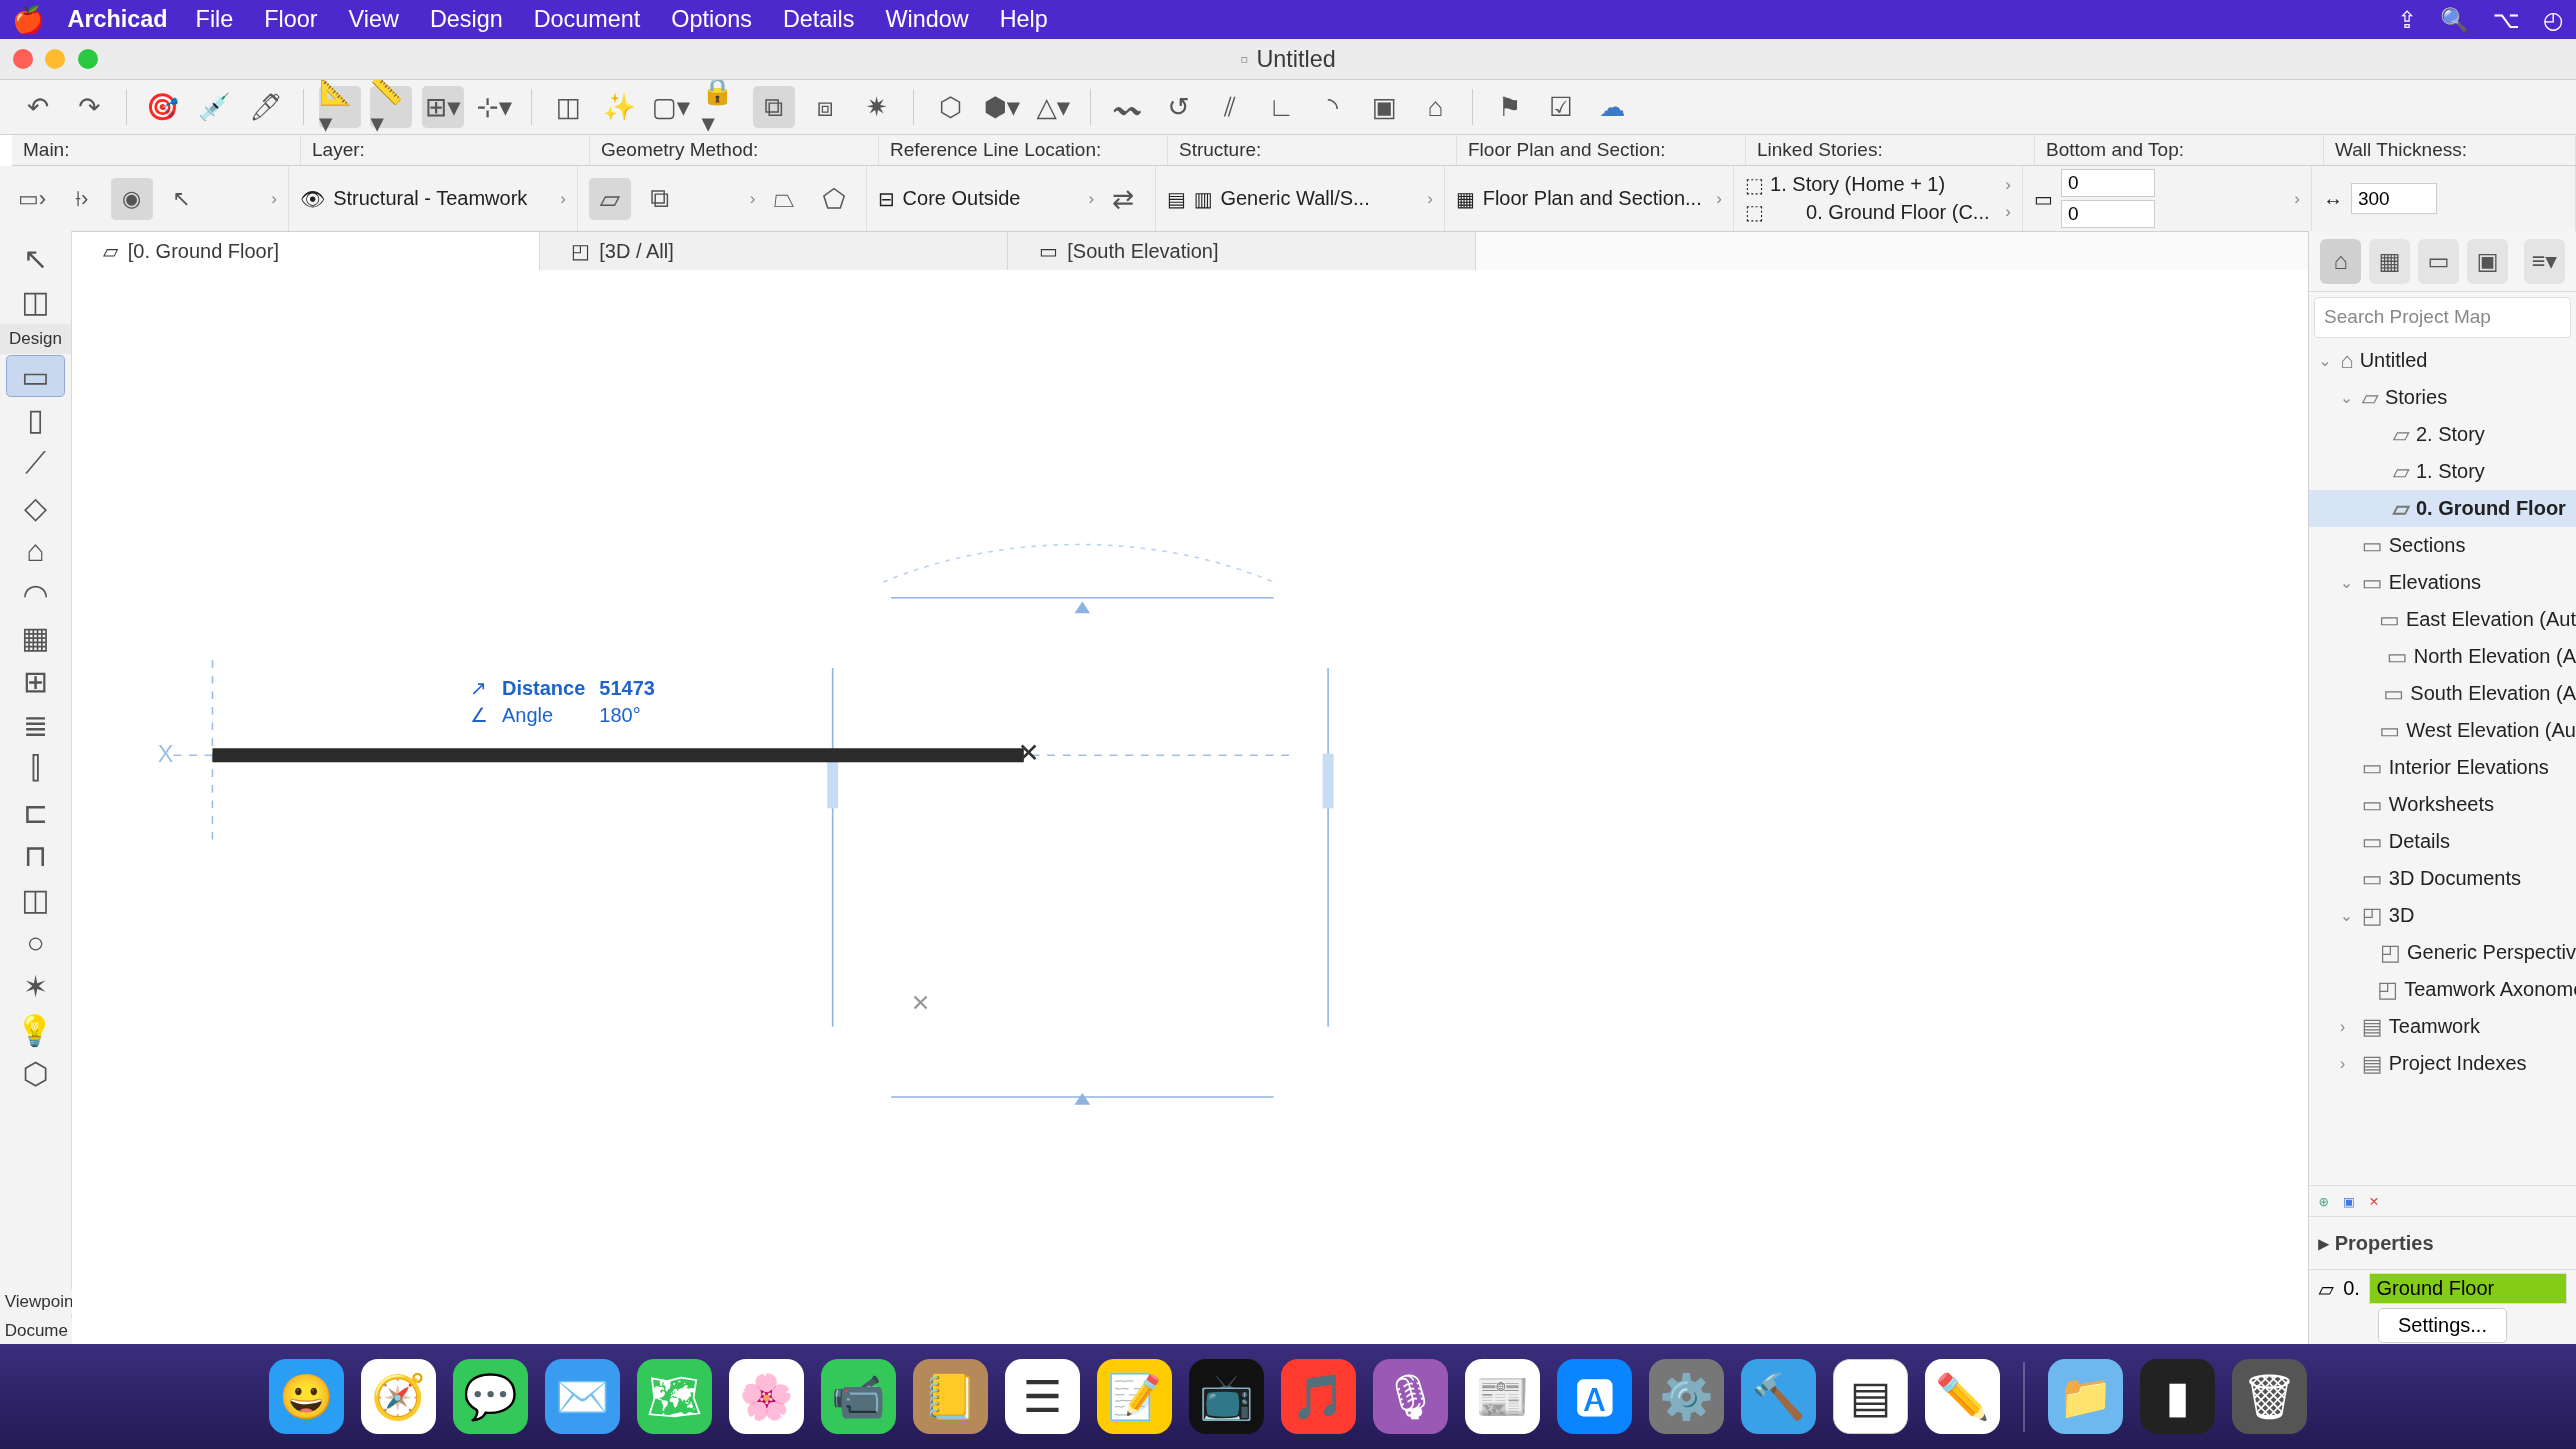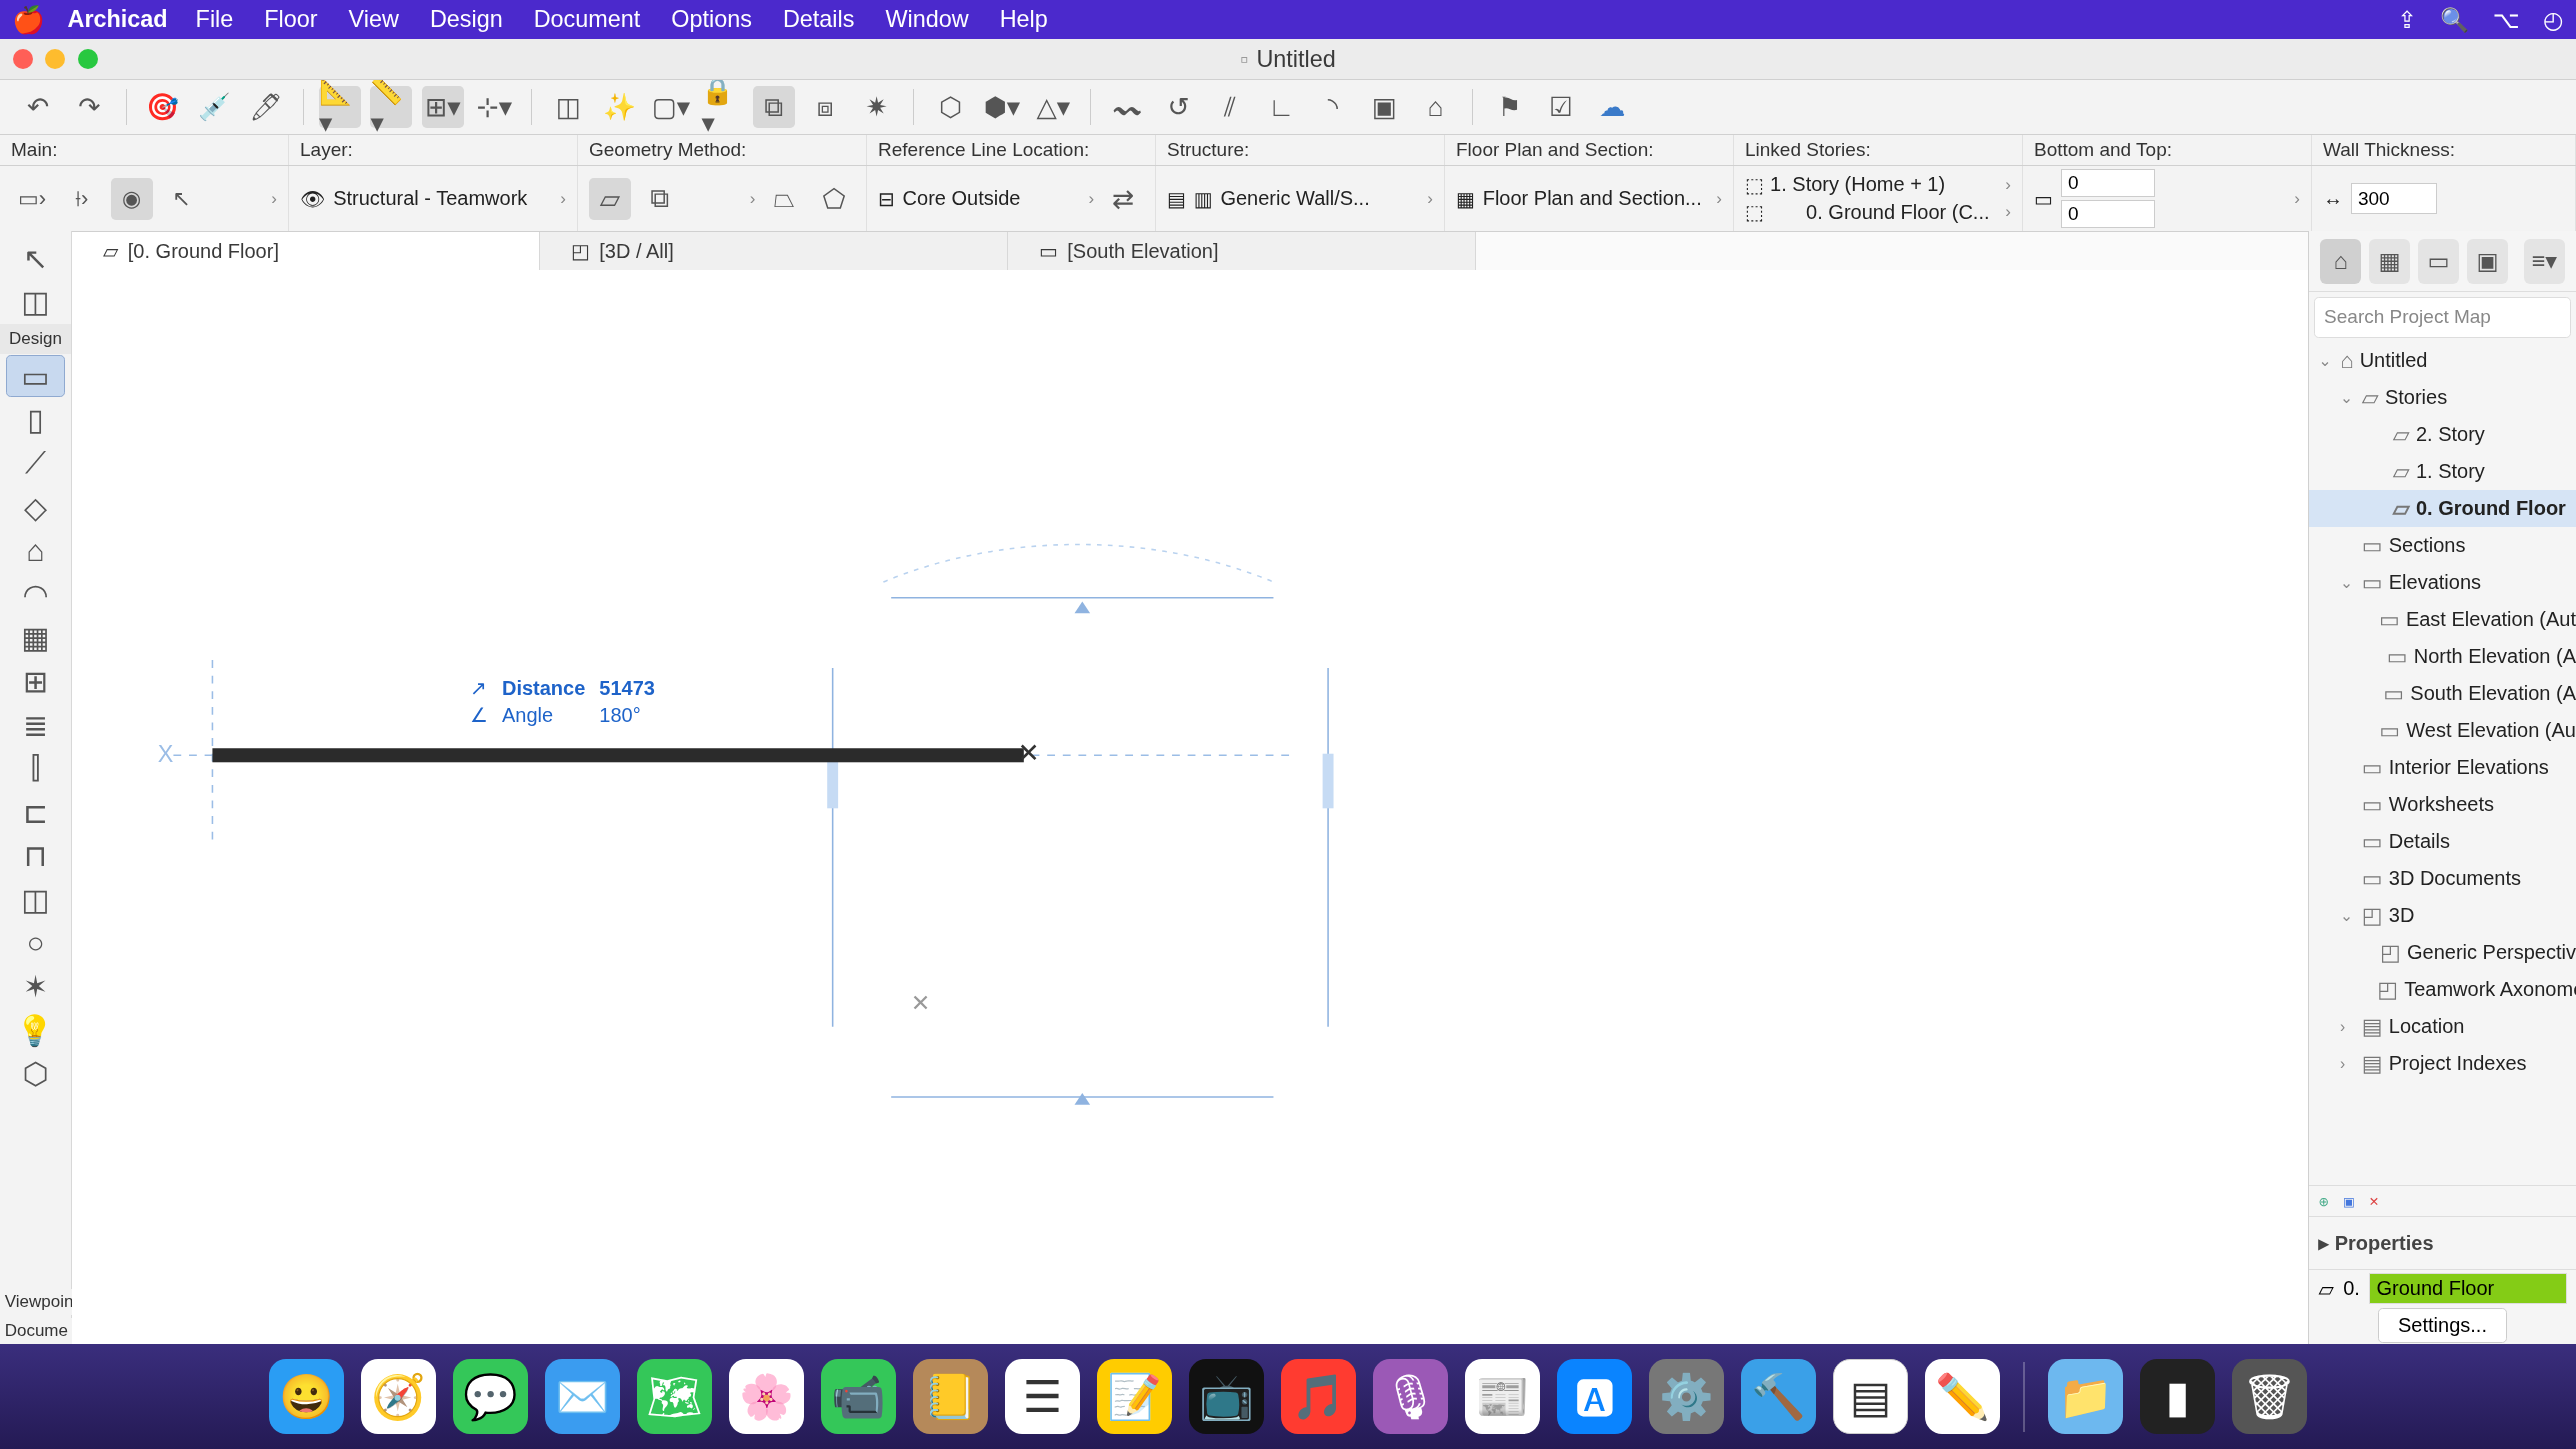--- a/index.html
+++ b/index.html
@@ -10,21 +10,21 @@
 .menubar .menu-item { margin-right: 31px; cursor: pointer; }
 .menubar .right-icons { margin-left: auto; display: flex; gap: 23.4px; align-items: center; }
 .titlebar { height: 41px; background: #ececec; border-bottom: 0.8px solid #d0d0d0; display: flex; align-items: center; padding: 0 12.5px; position: relative; }
 .traffic { display: flex; gap: 12.5px; }
 .traffic span { width: 20px; height: 20px; border-radius: 50%; display: block; }
 .title-text { position: absolute; left: 50%; transform: translateX(-50%); font-size: 23.4px; color: #3a3a3a; display:flex; align-items:center; gap:7.8px;}
 .toolbar1 { height: 55px; background: #f3f3f3; border-bottom: 0.8px solid #d0d0d0; display: flex; align-items: center; padding: 0 17px; gap: 9.4px; }
 .tool-ico { width: 42px; height: 42px; display: flex; align-items: center; justify-content: center; color: #555; font-size: 26.5px; border-radius: 4.7px; }
 .tool-ico.active { background: #d8d8d8; }
 .tool-sep { width: 0.8px; height: 36px; background: #ccc; margin: 0 6.2px; }
-.infobar { height: 31px; background: #f3f3f3; border-bottom: 0.8px solid #d0d0d0; display: flex; font-size: 19px; color: #333; }
+.infobar { height: 31px; background: #f3f3f3; border-bottom: 0.8px solid #d0d0d0; display: flex; font-size: 19px; color: #333; margin-left: 12px; }
 .info-slot { border-right: 0.8px solid #e0e0e0; padding: 0 11px; display: flex; align-items: center; flex: 1; }
 .optionsbar { height: 66px; background: #f3f3f3; border-bottom: 0.8px solid #d0d0d0; display: flex; }
 .info-cell { display: flex; align-items: center; padding: 0 11px; gap: 7.8px; font-size: 20px; color: #222; border-right: 0.8px solid #e0e0e0; }
 .small-chevron { color: #888; font-size: 17px; margin-left: auto; }
 .tabbar { height: 39px; background: #fafafa; border-bottom: 0.8px solid #d0d0d0; display: flex; }
 .tab { padding: 0 31px; display: flex; align-items: center; gap: 9.4px; font-size: 20px; color: #393939; border-right: 0.8px solid #d8d8d8; background:#f0f0f0;}
 .tab.active { background: #fff; }
 .content { position: absolute; top: 270px; bottom: 105px; left: 72px; right: 268px; background: #fff; }
 .left-toolbox { position: absolute; top: 231px; left: 0; bottom: 105px; width: 72px; background: #f3f3f3; border-right: 0.8px solid #d8d8d8; display: flex; flex-direction: column; align-items: center; padding-top: 6.2px; gap:1.6px;}
 .lt-btn { width: 59px; height: 42px; display: flex; align-items: center; justify-content: center; color: #555; font-size: 30px; border-radius: 4.7px; }
@@ -393,21 +393,21 @@
         <span>Generic Perspectiv</span>
       </div>
     <div class="tree-row indent2">
         <span class="disc"></span>
         <span class="ico">◰</span>
         <span>Teamwork Axonomet</span>
       </div>
     <div class="tree-row indent1">
         <span class="disc">›</span>
         <span class="ico">▤</span>
-        <span>Location</span>
+        <span>Teamwork</span>
       </div>
     <div class="tree-row indent1">
         <span class="disc">›</span>
         <span class="ico">▤</span>
         <span>Project Indexes</span>
       </div>
   </div>
   <div style="height:31px;border-top:0.8px solid #ddd;display:flex;align-items:center;padding:0 9.4px;gap:14px;">
     <span style="color:#4a8;">⊕</span>
     <span style="color:#47d;">▣</span>

